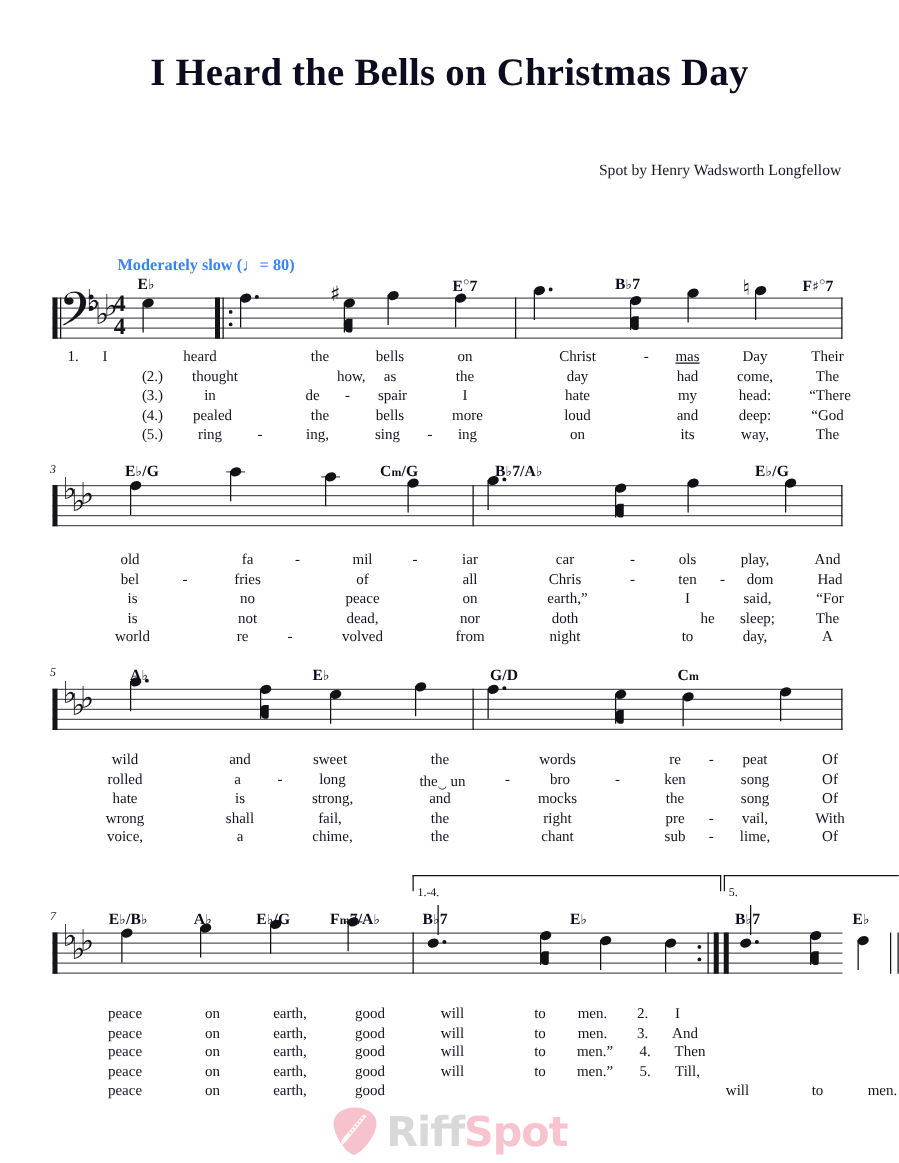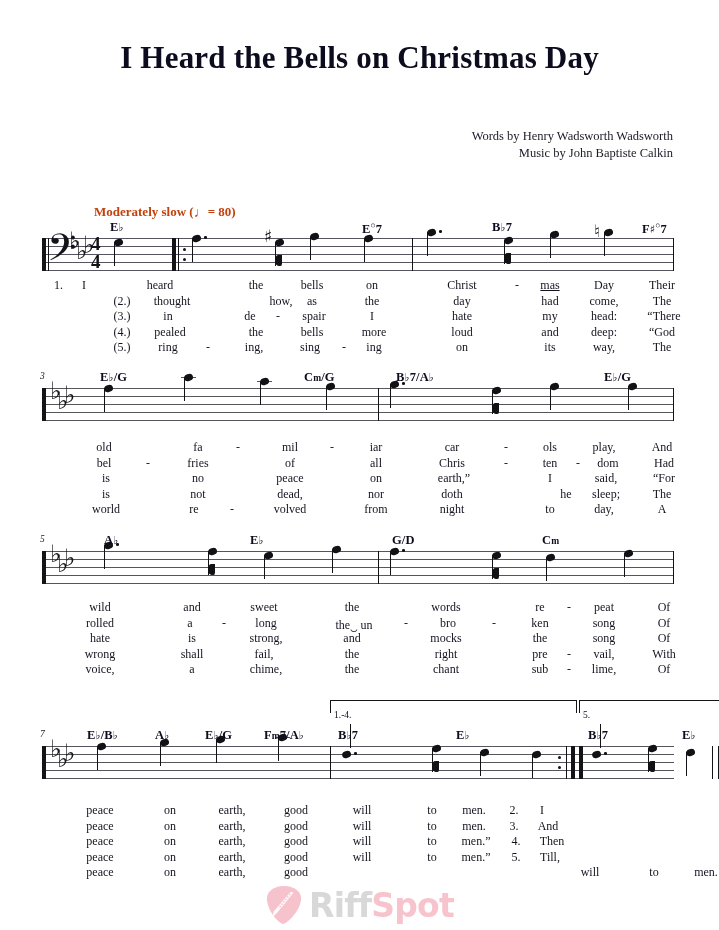--- a/index.html
+++ b/index.html
@@ -53,21 +53,21 @@
     width: 632px;
   }
 
   .tempo {
     position: absolute;
     left: 52px;
     top: -34px;
     font-weight: bold;
     font-size: 13px;
     white-space: nowrap;
-    color: #c2410c;
+    color: #3b82f6;
   }
   .tempo .beat-note { font-size: 14px; position: relative; top: 1px; }
 
   .measure-num {
     position: absolute;
     left: -2px;
     top: -17px;
     font-size: 9.5px;
     font-style: italic;
     color: #1b1b28;
@@ -268,22 +268,21 @@
   }
   .logo .wm-riff { color: #d8d8d8; }
   .logo .wm-spot { color: #f7c3cd; }
 </style>
 </head>
 <body>
 
 <div class="page-title">I Heard the Bells on Christmas Day</div>
 
 <div class="credits">
-  <div>Words by Henry Wadsworth Wadsworth</div>
-  <div>Music by John Baptiste Calkin</div>
+  <div>Spot by Henry Wadsworth Longfellow</div>
 </div>
 
 <div class="score">
 
   <div class="system" style="top:238px;">
 
     <div class="tempo">
       <span>Moderately slow</span>
       <span>(</span><span class="beat-note">♩</span><span>= 80)</span>
     </div>

